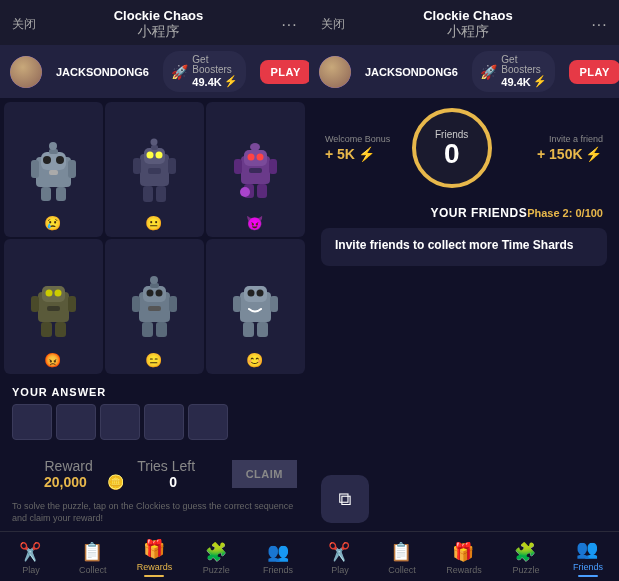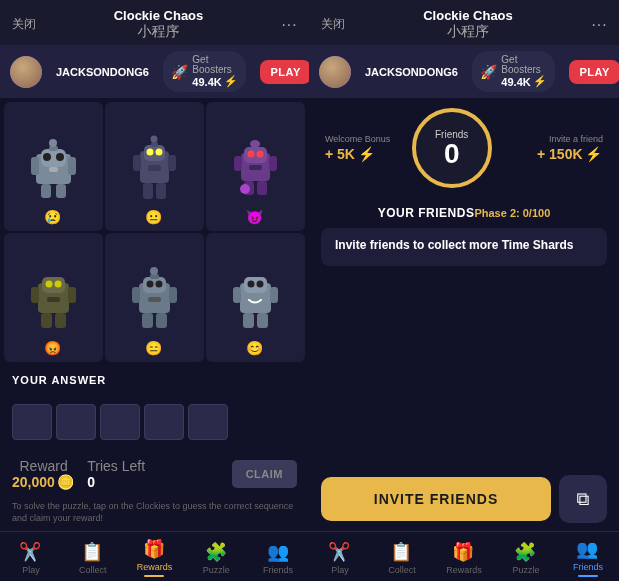--- a/index.html
+++ b/index.html
@@ -194,21 +194,21 @@
     .answer-section {
       background: #111128;
       padding: 8px 12px 4px;
     }
 
     .answer-label {
       font-size: 11px;
       font-weight: 700;
       color: #fff;
       letter-spacing: 1px;
-      margin-bottom: 18px;
+      margin-bottom: 6px;
     }
 
     .answer-boxes {
       display: flex;
       gap: 4px;
       margin-bottom: 8px;
     }
 
     .answer-box {
       width: 40px;
@@ -237,34 +237,35 @@
       color: #888;
       text-align: center;
     }
 
     .reward-item-value {
       font-size: 14px;
       font-weight: 700;
       color: #e8b84b;
       display: flex;
       align-items: center;
-      gap: 3px;
+      gap: 21px;
+      margin-left: 32px;
     }
 
     .tries-value {
       color: #fff !important;
     }
 
     .claim-btn {
       margin-left: auto;
       background: #3a3a5a;
       color: #888;
       font-size: 11px;
       font-weight: 700;
-      border-radius: 5px;
+      border-radius: 0;
       padding: 8px 14px;
       border: none;
       cursor: pointer;
       letter-spacing: 0.5px;
     }
 
     .hint-text {
       font-size: 9px;
       color: #666;
       padding: 4px 12px 6px;
@@ -387,21 +388,21 @@
     .friends-circle-count {
       font-size: 28px;
       font-weight: 700;
       color: #fff;
       line-height: 1;
     }
 
     .your-friends-row {
       display: flex;
       align-items: center;
-      justify-content: center;
+      justify-content: flex-end;
       padding: 8px 16px;
     }
 
     .your-friends-label {
       font-size: 12px;
       font-weight: 700;
       color: #fff;
       letter-spacing: 0.5px;
     }
 
@@ -703,21 +704,20 @@
     </div>
 
     <div class="invite-card">
       <div class="invite-card-title">Invite friends to collect more Time Shards</div>
     </div>
 
 
     <div class="friends-bottom-area">
 
       <div class="invite-action-row">
-        <button class="invite-friends-btn" style="flex:1; margin: 0;">INVITE FRIENDS</button>
         <button style="width:48px; height:48px; background:#2a2a4a; border-radius:10px; border:none; cursor:pointer; display:flex; align-items:center; justify-content:center; flex-shrink:0;">
           <span style="font-size:18px; color:#fff;">⧉</span>
         </button>
       </div>
     </div>
   </div>
 
   <div class="bottom-nav">
     <div class="nav-item">
       <span class="nav-icon">✂️</span>

